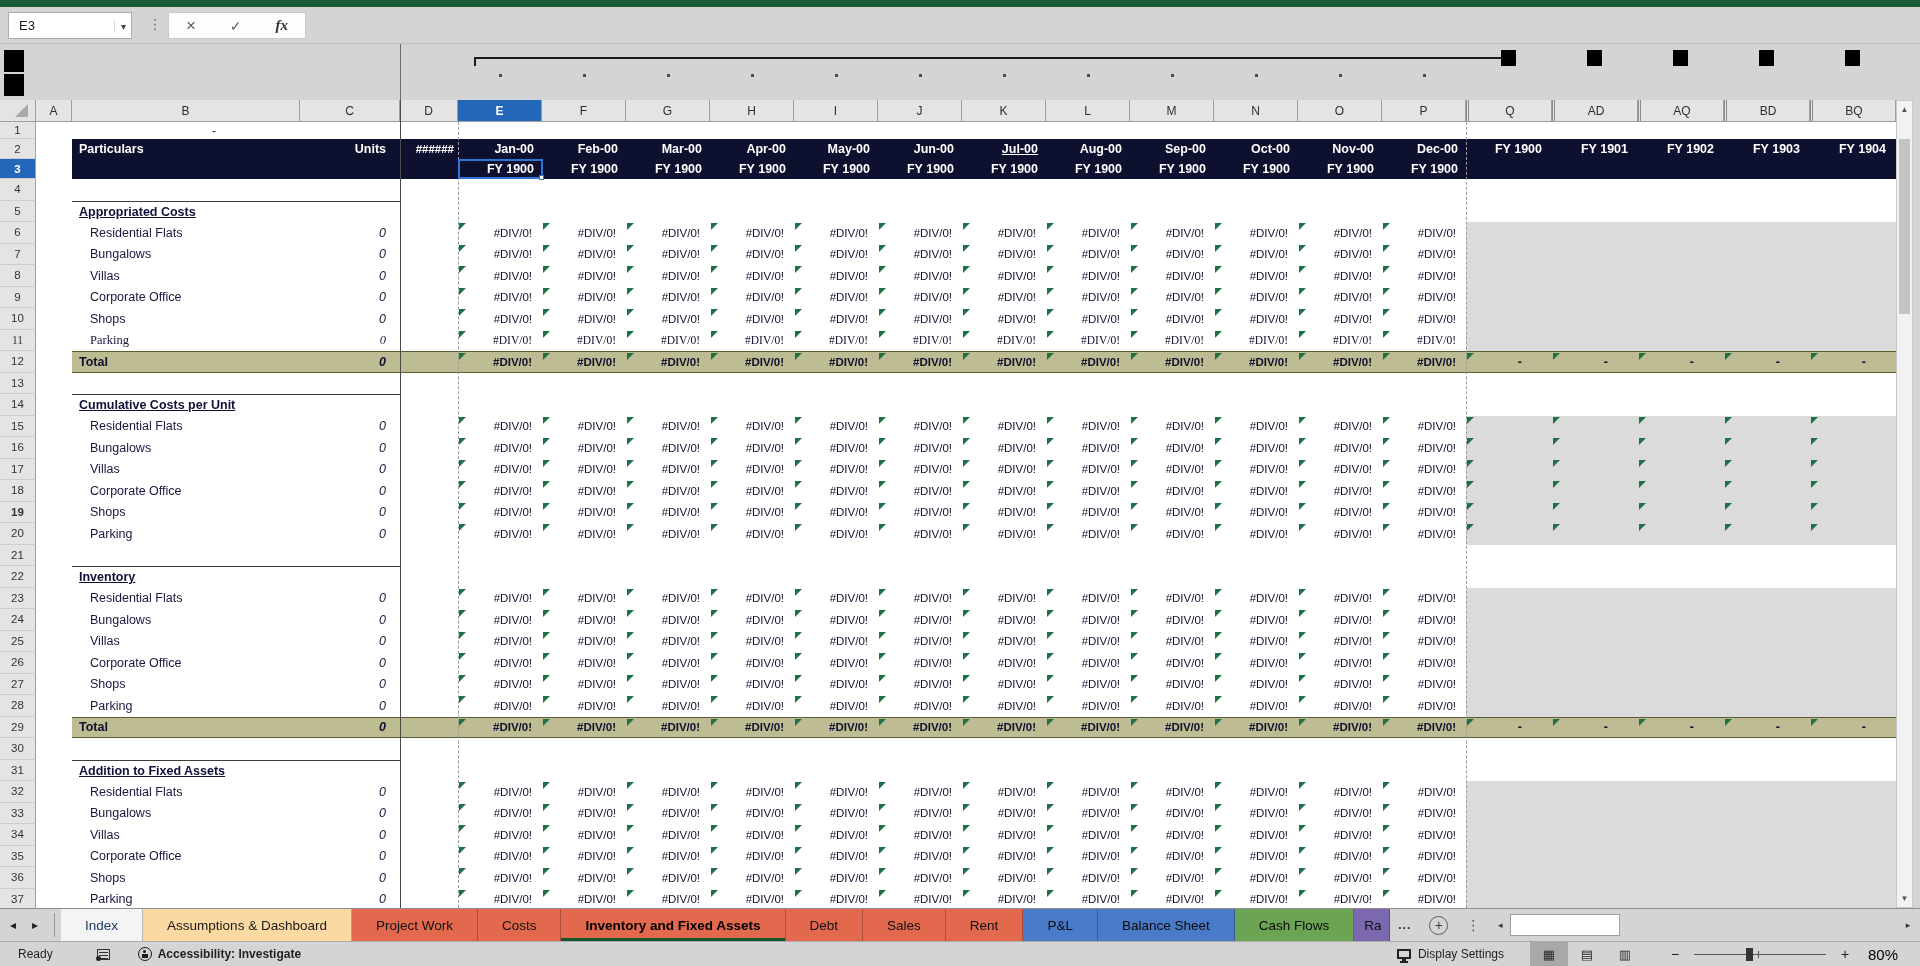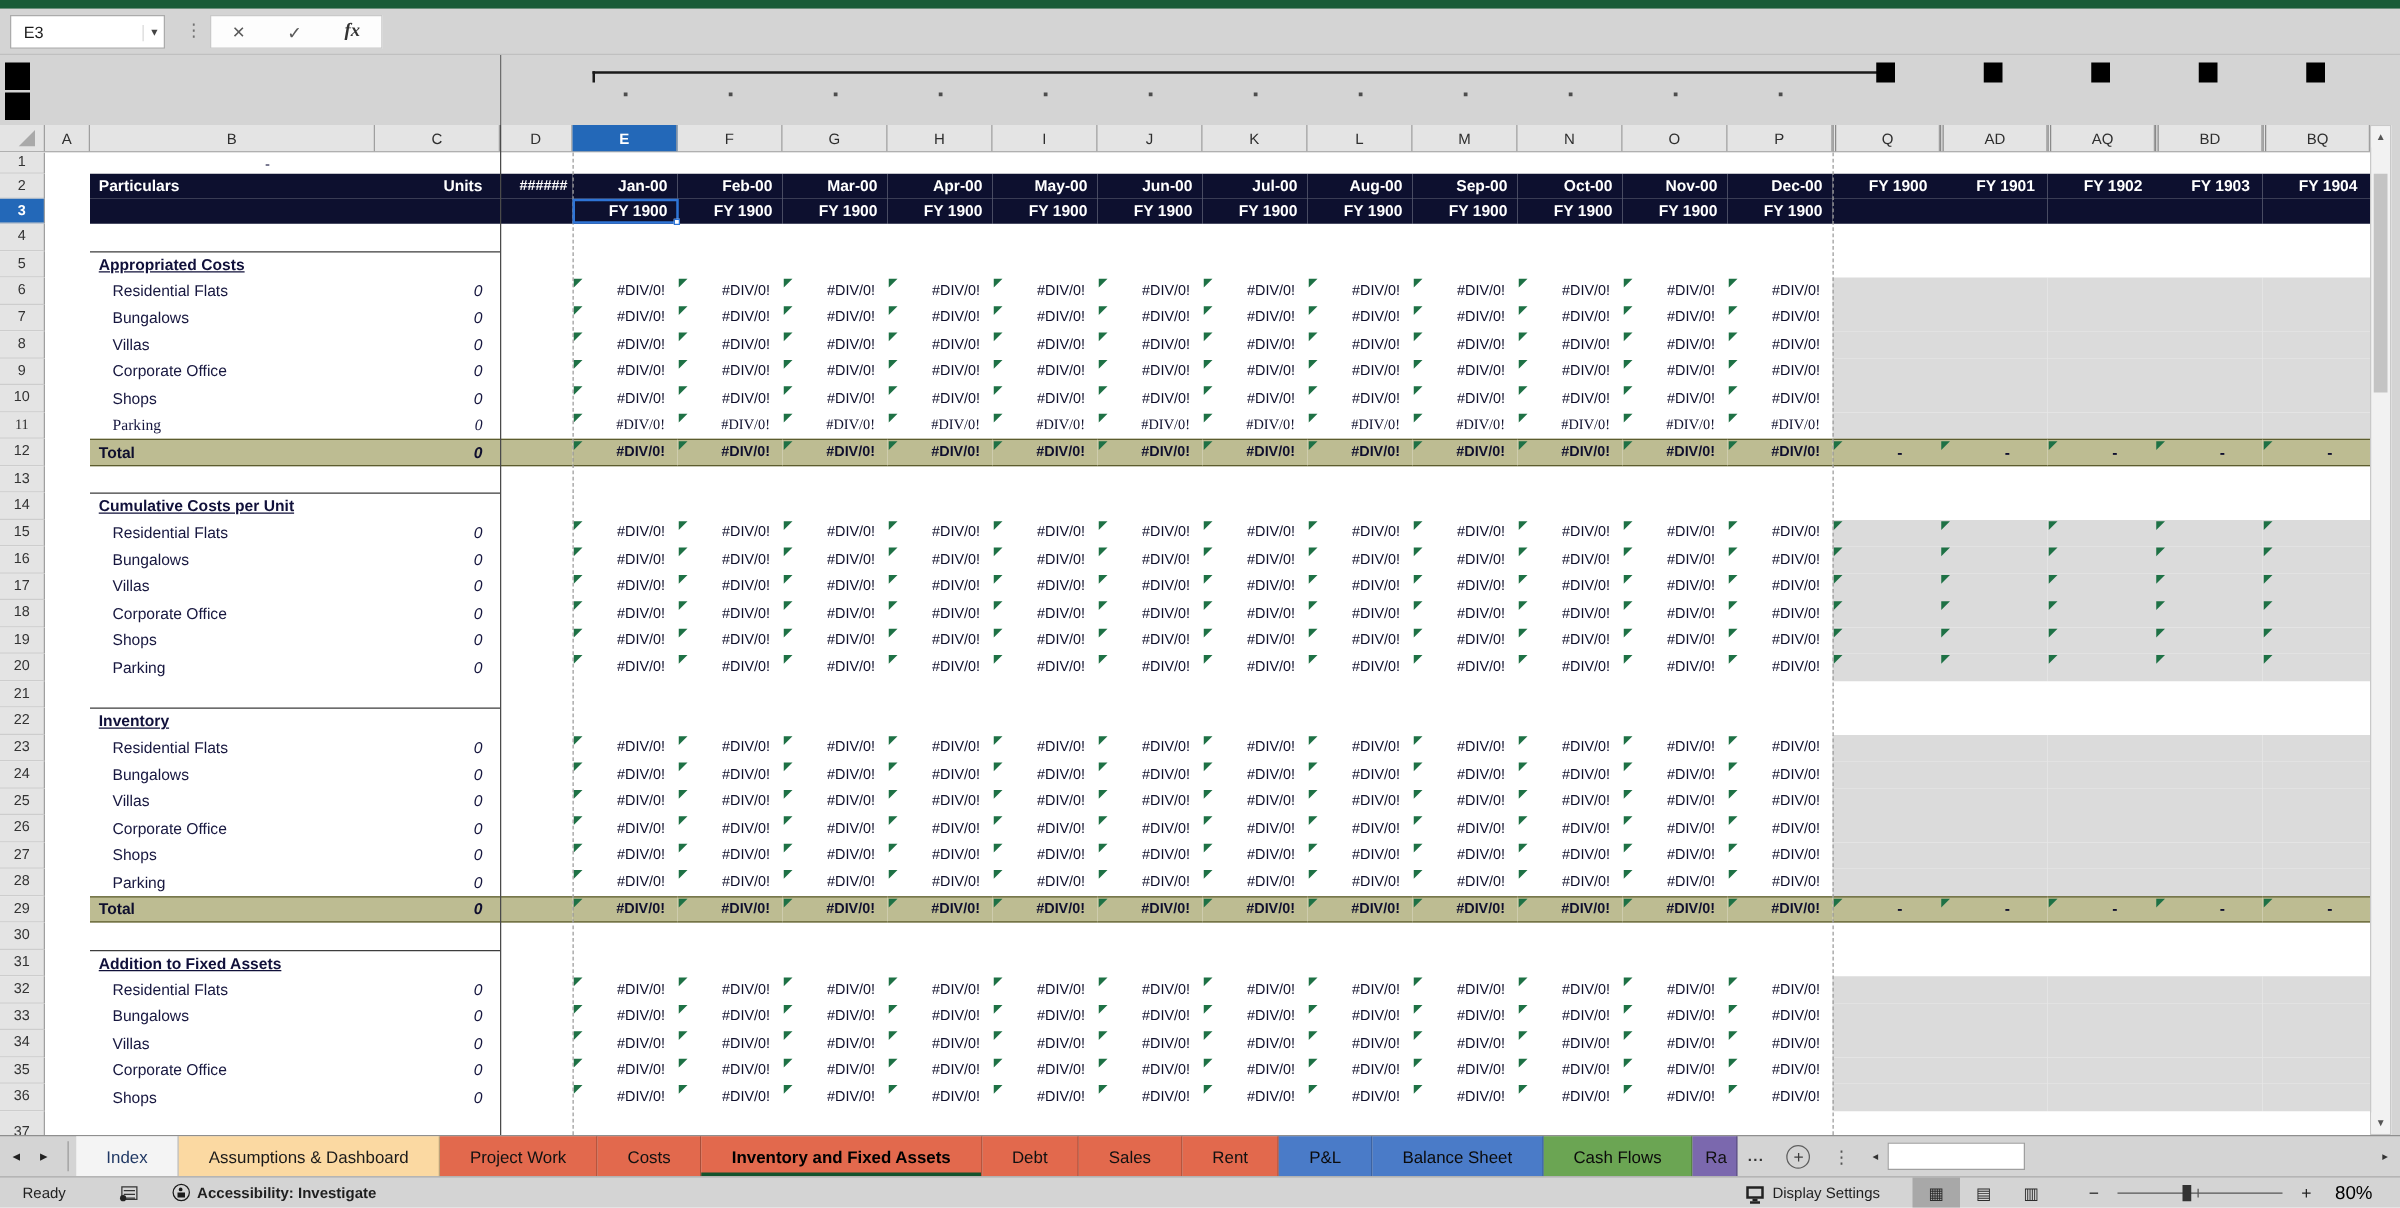--- a/index.html
+++ b/index.html
@@ -266,21 +266,21 @@
         </div>
         <div class="c navy bold right pr8" style="width: 84px; flex: 0 0 84px;">
           <span class="v">Apr-00</span>
         </div>
         <div class="c navy bold right pr8" style="width: 84px; flex: 0 0 84px;">
           <span class="v">May-00</span>
         </div>
         <div class="c navy bold right pr8" style="width: 84px; flex: 0 0 84px;">
           <span class="v">Jun-00</span>
         </div>
-        <div class="c navy bold right pr8" style="width: 84px; flex: 0 0 84px;">
+        <div class="c navy bold right pr8" style="width: 84px; flex: 0 0 84px; text-decoration: underline;">
           <span class="v">Jul-00</span>
         </div>
         <div class="c navy bold right pr8" style="width: 84px; flex: 0 0 84px;">
           <span class="v">Aug-00</span>
         </div>
         <div class="c navy bold right pr8" style="width: 84px; flex: 0 0 84px;">
           <span class="v">Sep-00</span>
         </div>
         <div class="c navy bold right pr8" style="width: 84px; flex: 0 0 84px;">
           <span class="v">Oct-00</span>
@@ -1208,21 +1208,21 @@
           <i class="tri"></i>
         </div>
         <div class="c shade" style="width: 86px; flex: 0 0 86px;">
           <i class="tri"></i>
         </div>
         <div class="c shade" style="width: 86px; flex: 0 0 86px;">
           <i class="tri"></i>
         </div>
       </div>
       <div class="row" style="height: 21.5px;">
-        <div class="rh" style="width: 36px; flex: 0 0 36px;">19</div>
+        <div class="rh" style="width: 36px; flex: 0 0 36px; font-weight: bold;">19</div>
         <div class="c " style="width: 36px; flex: 0 0 36px;"></div>
         <div class="c lbl" style="width: 228px; flex: 0 0 228px;">
           <span class="v">Shops</span>
         </div>
         <div class="c it right pr14" style="width: 100px; flex: 0 0 100px;">
           <span class="v">0</span>
         </div>
         <div class="c " style="width: 58px; flex: 0 0 58px;"></div>
         <div class="c err right pr10" style="width: 84px; flex: 0 0 84px;">
           <i class="tri"></i>
@@ -2238,21 +2238,21 @@
         <div class="c err right pr10" style="width: 84px; flex: 0 0 84px;">
           <i class="tri"></i>
           <span class="v">#DIV/0!</span>
         </div>
         <div class="c shade" style="width: 86px; flex: 0 0 86px;"></div>
         <div class="c shade" style="width: 86px; flex: 0 0 86px;"></div>
         <div class="c shade" style="width: 86px; flex: 0 0 86px;"></div>
         <div class="c shade" style="width: 86px; flex: 0 0 86px;"></div>
         <div class="c shade" style="width: 86px; flex: 0 0 86px;"></div>
       </div>
-      <div class="row" style="height: 21.5px; flex-direction: column;">
+      <div class="row" style="height: 21.5px;">
         <div class="rh" style="width: 36px; flex: 0 0 36px;">37</div>
         <div class="c " style="width: 36px; flex: 0 0 36px;"></div>
         <div class="c lbl" style="width: 228px; flex: 0 0 228px;">
           <span class="v">Parking</span>
         </div>
         <div class="c it right pr14" style="width: 100px; flex: 0 0 100px;">
           <span class="v">0</span>
         </div>
         <div class="c " style="width: 58px; flex: 0 0 58px;"></div>
         <div class="c err right pr10" style="width: 84px; flex: 0 0 84px;">

